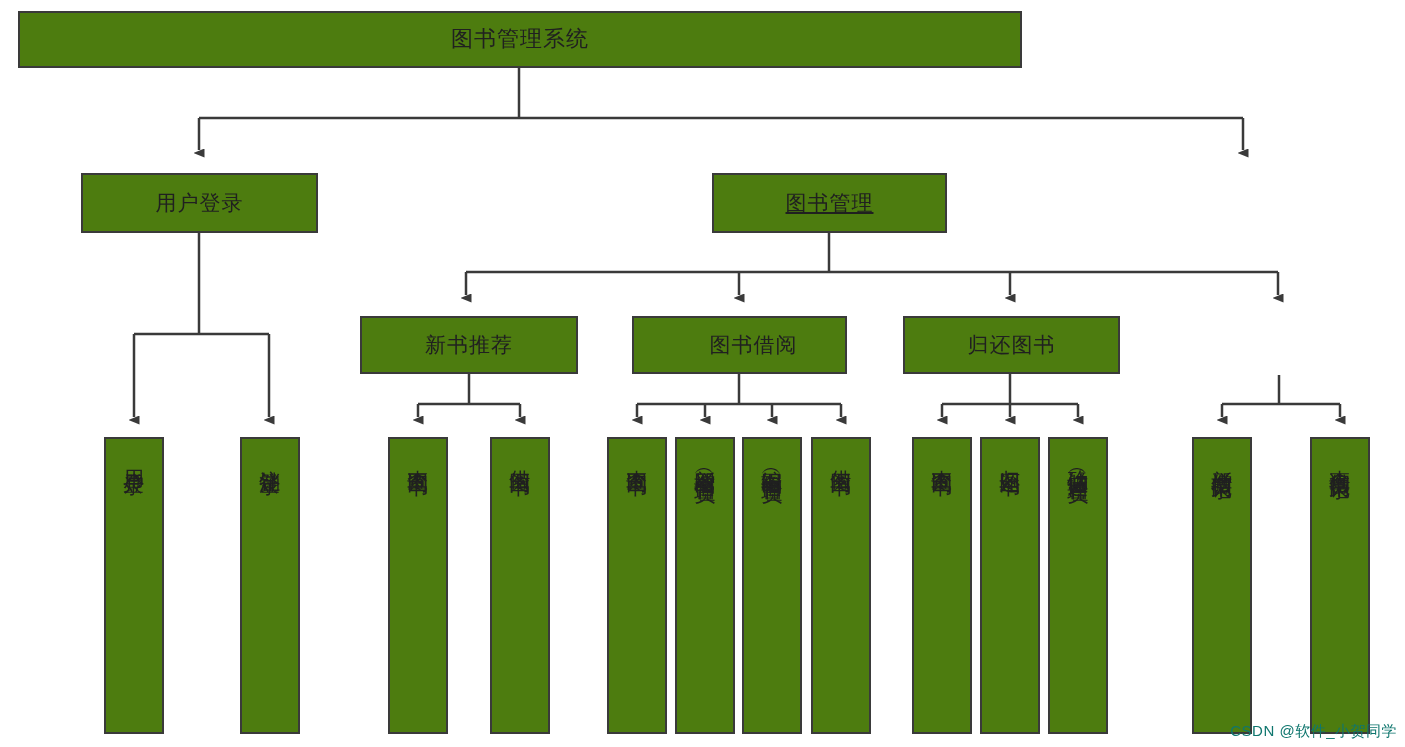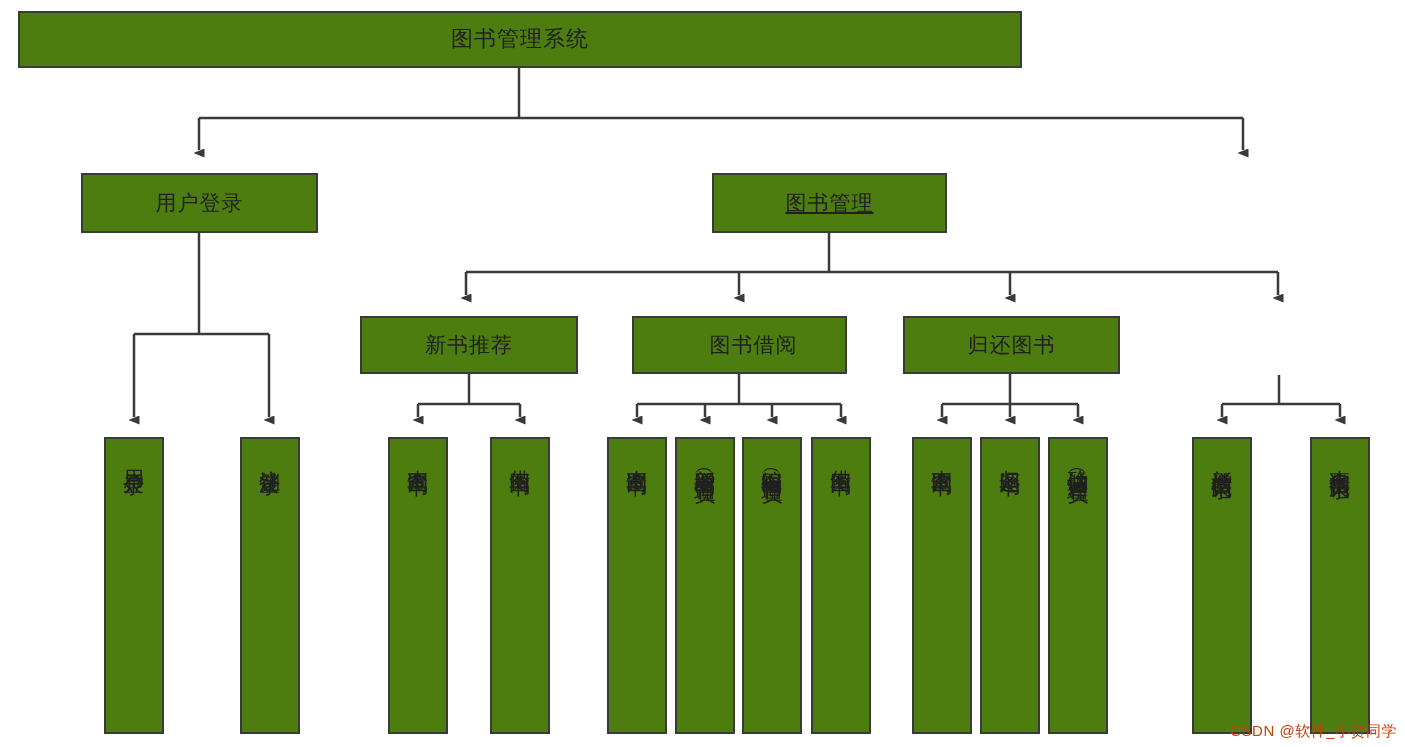--- a/index.html
+++ b/index.html
@@ -53,21 +53,21 @@
     line-height:1.22;
     letter-spacing:2px;
     white-space:nowrap;
     color:#202020;
   }
   .watermark{
     position:absolute;
     right:8px;
     bottom:6px;
     font-size:15px;
-    color:#c2410c;
+    color:#0f766e;
     z-index:5;
     white-space:nowrap;
     letter-spacing:0.5px;
   }
 </style>
 </head>
 <body>
 
 <div id="stage">
 

